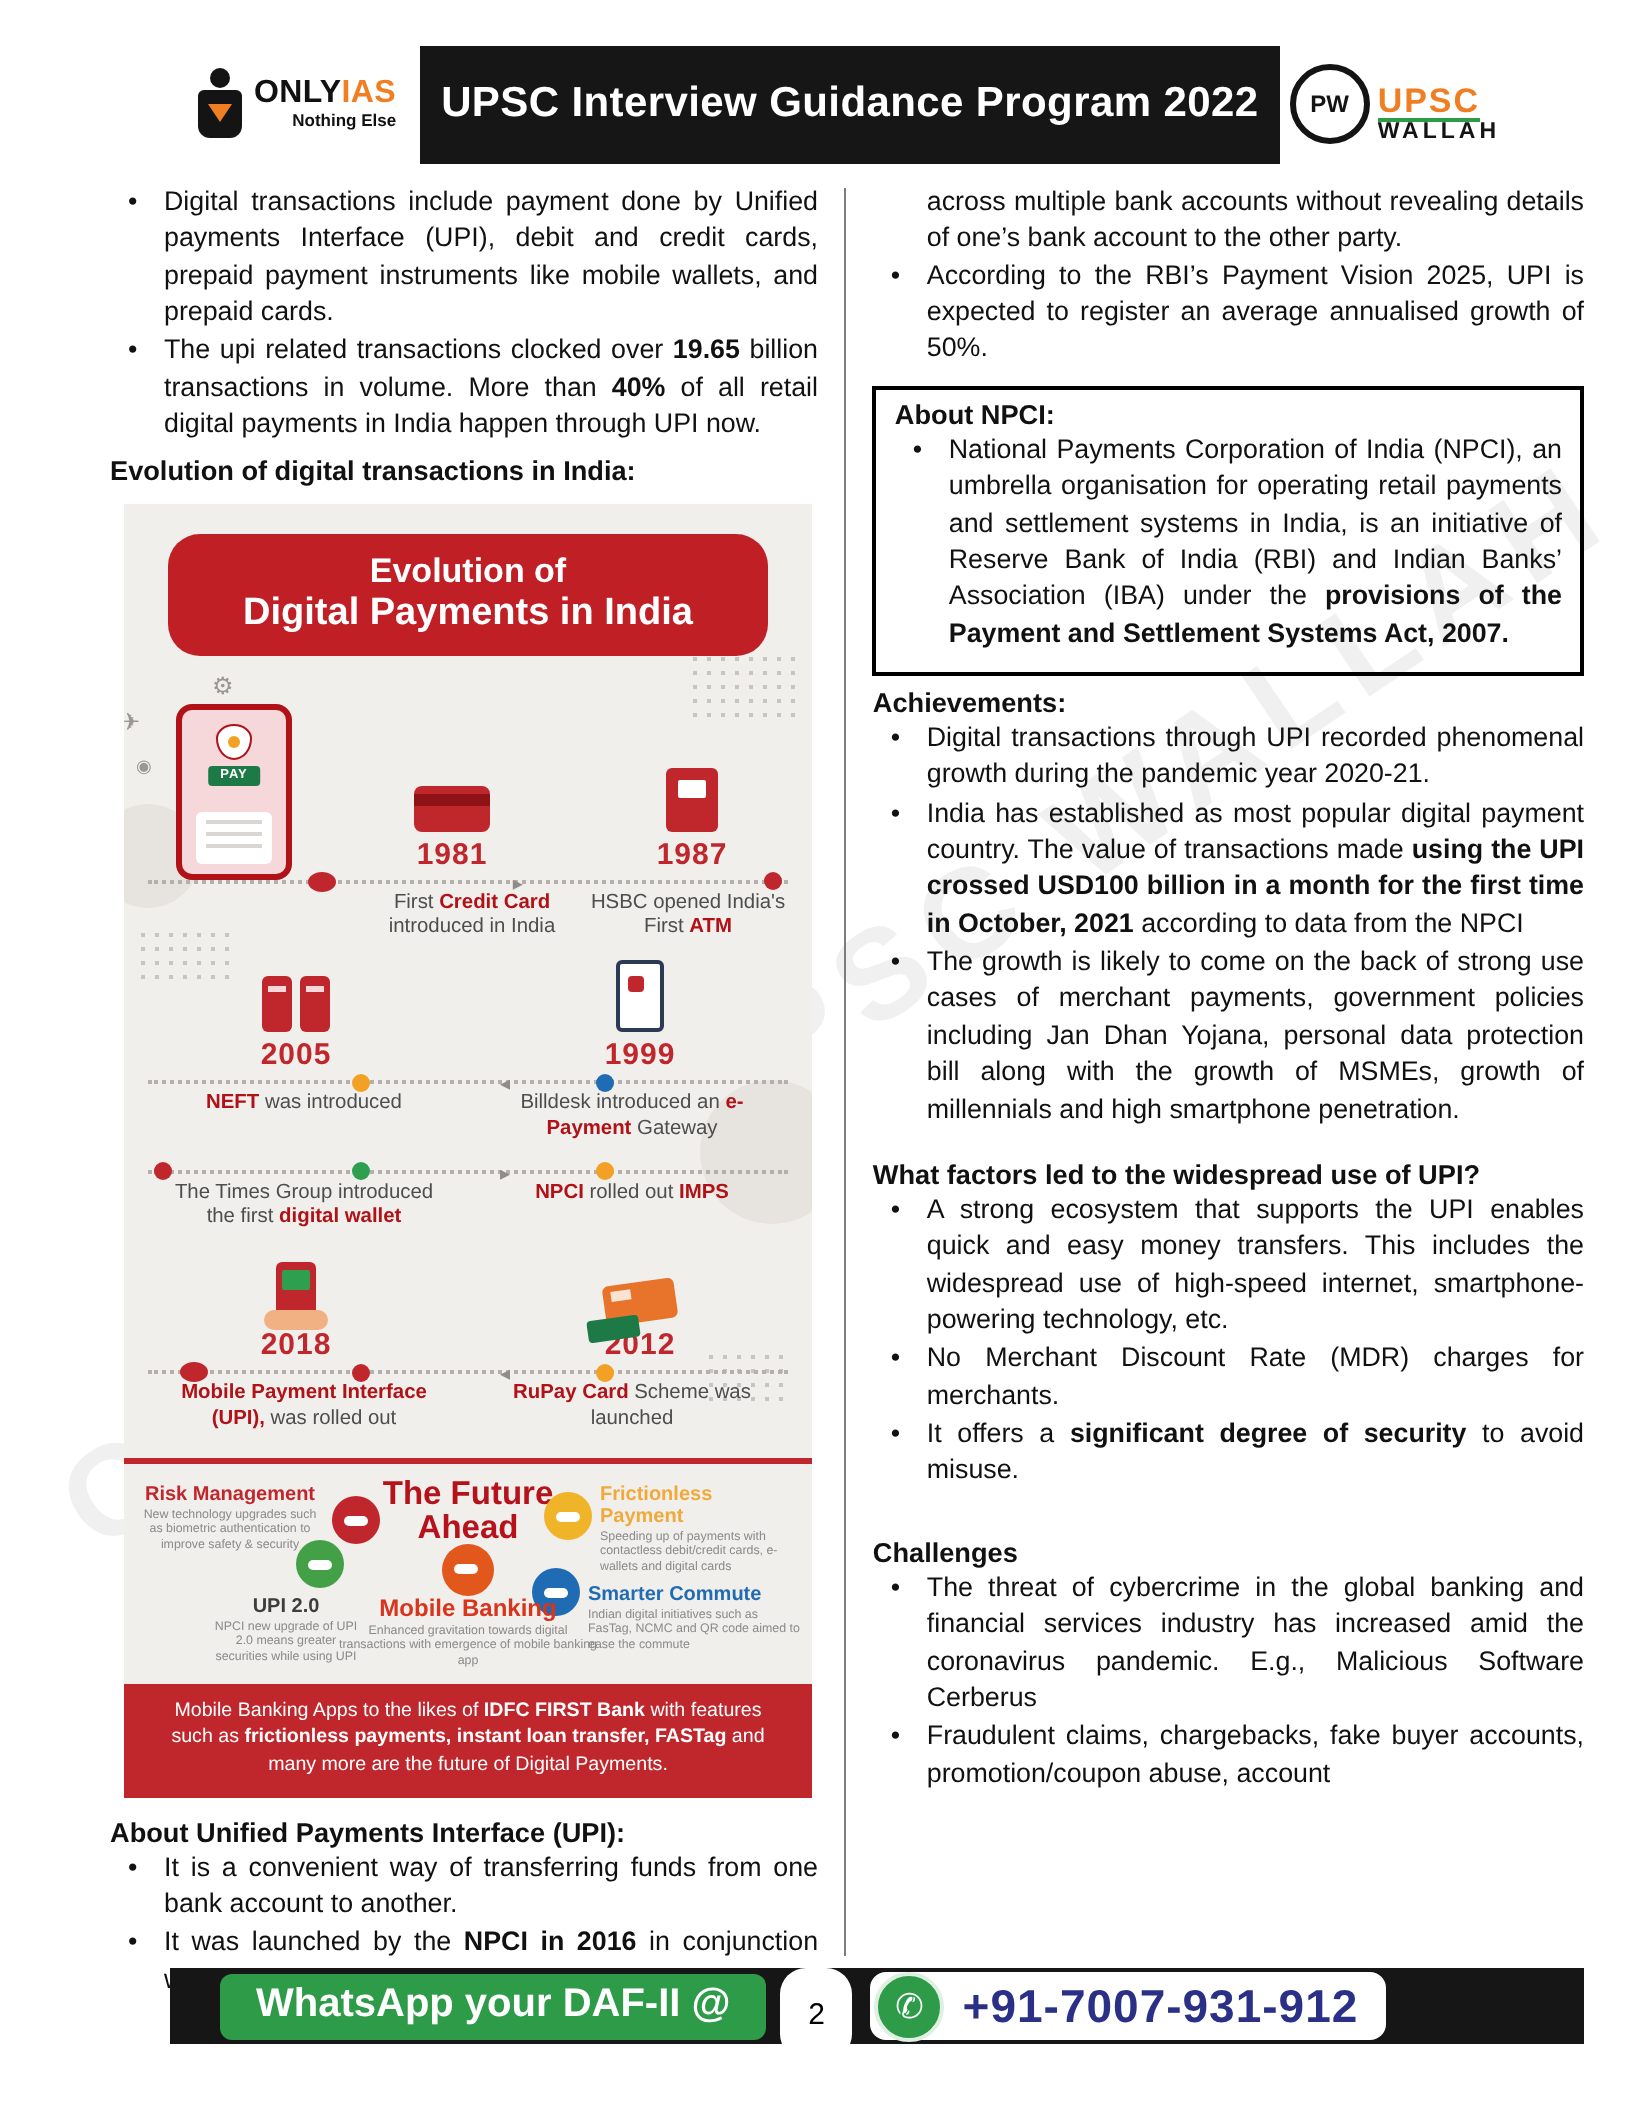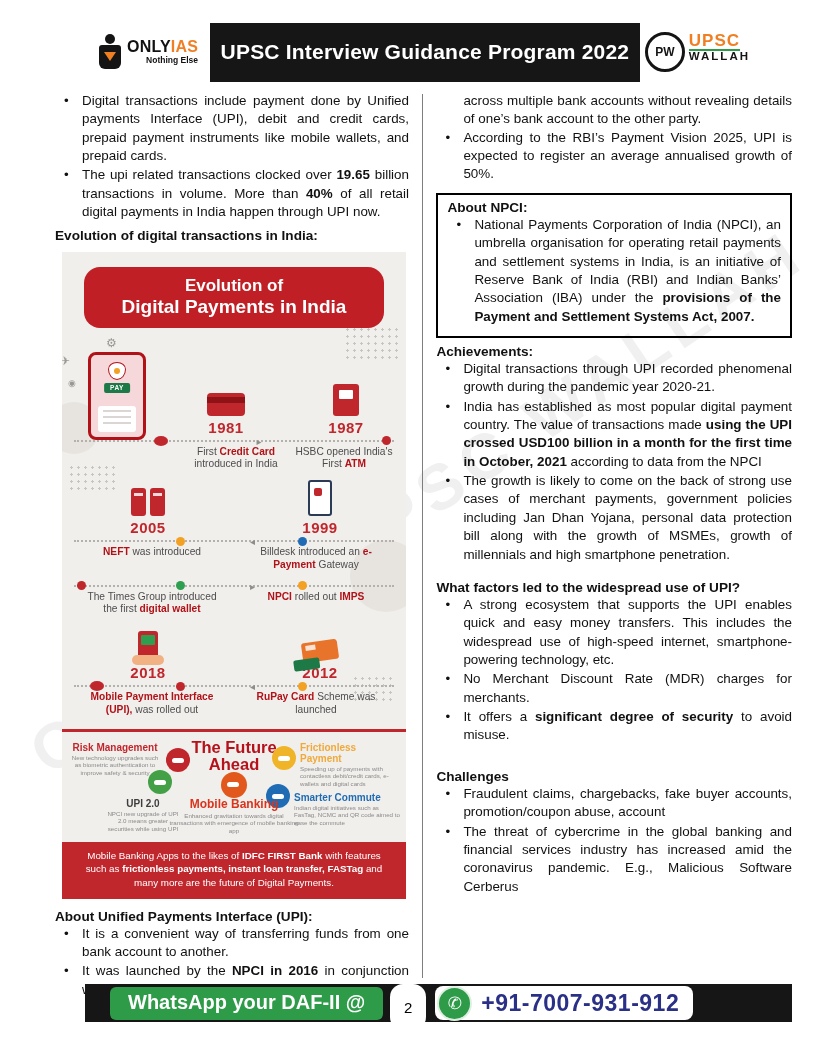--- a/index.html
+++ b/index.html
@@ -13,21 +13,21 @@
   .oi-person .body{position:absolute;top:11px;left:1px;width:22px;height:24px;background:#141414;
                    border-radius:3px 3px 6px 6px;}
   .oi-person .chev{position:absolute;top:18px;left:6px;width:0;height:0;border-left:6px solid transparent;
                    border-right:6px solid transparent;border-top:9px solid #f07f23;}
   .oi-text{line-height:1;}
   .oi-brand{font-weight:800;font-size:16px;letter-spacing:0.2px;}
   .oi-brand .ias{color:#f07f23;}
   .oi-tag{font-size:8.5px;font-weight:700;text-align:right;margin-top:1px;}
   .title-bar{flex:1;background:#161616;height:59px;display:flex;align-items:center;justify-content:center;}
   .title-bar .t{color:#fff;font-weight:800;font-size:21px;letter-spacing:0.2px;}
-  .logo-right{display:flex;align-items:flex-start;gap:4px;margin-left:5px;flex:none;}
+  .logo-right{display:flex;align-items:flex-end;gap:4px;margin-left:5px;flex:none;}
   .pw-circle{width:34px;height:34px;border:3px solid #141414;border-radius:50%;display:flex;align-items:center;
              justify-content:center;font-weight:800;font-size:12px;color:#141414;background:#fff;flex:none;}
   .uw-text{line-height:1;font-weight:800;}
   .uw-upsc{color:#f07f23;font-size:17px;letter-spacing:1px;border-bottom:2.5px solid #2d9b48;display:inline-block;}
   .uw-wallah{color:#141414;font-size:11.5px;letter-spacing:2px;}
   
   .watermark{position:absolute;top:470px;left:-40px;width:900px;text-align:center;font-size:64px;font-weight:800;
              color:rgba(110,110,110,0.10);transform:rotate(-34deg);letter-spacing:8px;white-space:nowrap;
              pointer-events:none;z-index:0;}
   
@@ -357,22 +357,22 @@
 
       <div class="h sp">What factors led to the widespread use of UPI?</div>
       <ul class="bul">
           <li>A strong ecosystem that supports the UPI enables quick and easy money transfers. This includes the widespread use of high-speed internet, smartphone-powering technology, etc.</li>
           <li>No Merchant Discount Rate (MDR) charges for merchants.</li>
           <li>It offers a <b>significant degree of security</b> to avoid misuse.</li>
         </ul>
 
       <div class="h sp" style="margin-top:24px;">Challenges</div>
       <ul class="bul">
+          <li>The threat of cybercrime in the global banking and financial services industry has increased amid the coronavirus pandemic. E.g., Malicious Software Cerberus</li>
           <li>Fraudulent claims, chargebacks, fake buyer accounts, promotion/coupon abuse, account</li>
-          <li>The threat of cybercrime in the global banking and financial services industry has increased amid the coronavirus pandemic. E.g., Malicious Software Cerberus</li>
         </ul>
     </div>
   </div>
 
   <div class="footer">
     <div class="wa-box">WhatsApp your DAF-II @</div>
     <div class="page-badge">2</div>
     <div class="phone-box">
       <div class="wa-icon">✆</div>
       <div class="phone-num">+91-7007-931-912</div>

